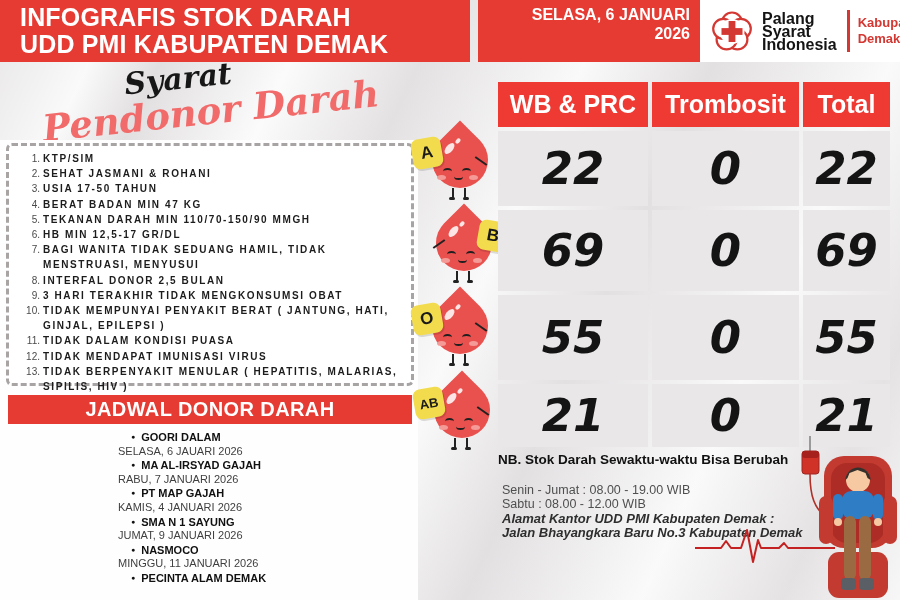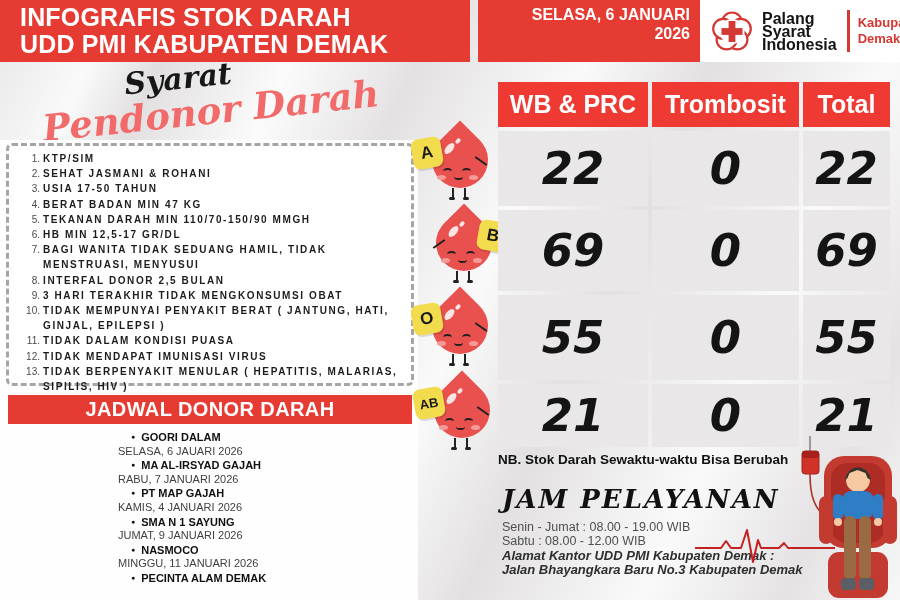--- a/index.html
+++ b/index.html
@@ -290,21 +290,20 @@
     <div class="td">55</div>
 
     <div class="td">21</div>
     <div class="td">0</div>
     <div class="td">21</div>
   </div>
 
   <div class="nb-note">NB. Stok Darah Sewaktu-waktu Bisa Berubah</div>
 
   <div class="service">
-    <div class="service-title">JAM PELAYANAN</div>
     <div class="svc-line">Senin - Jumat : 08.00 - 19.00 WIB</div>
     <div class="svc-line">Sabtu : 08.00 - 12.00 WIB</div>
     <div class="svc-bold">Alamat Kantor UDD PMI Kabupaten Demak :</div>
     <div class="svc-bold">Jalan Bhayangkara Baru No.3 Kabupaten Demak</div>
   </div>
 
   <svg class="ekg" width="140" height="40" viewBox="0 0 140 40">
     <path d="M0,22 H26 L31,15 36,22 H46 L52,4 58,36 63,14 66,22 H84 L89,17 93,22 H140" fill="none" stroke="#c42222" stroke-width="2" stroke-linejoin="round" stroke-linecap="round"></path>
   </svg>
 

